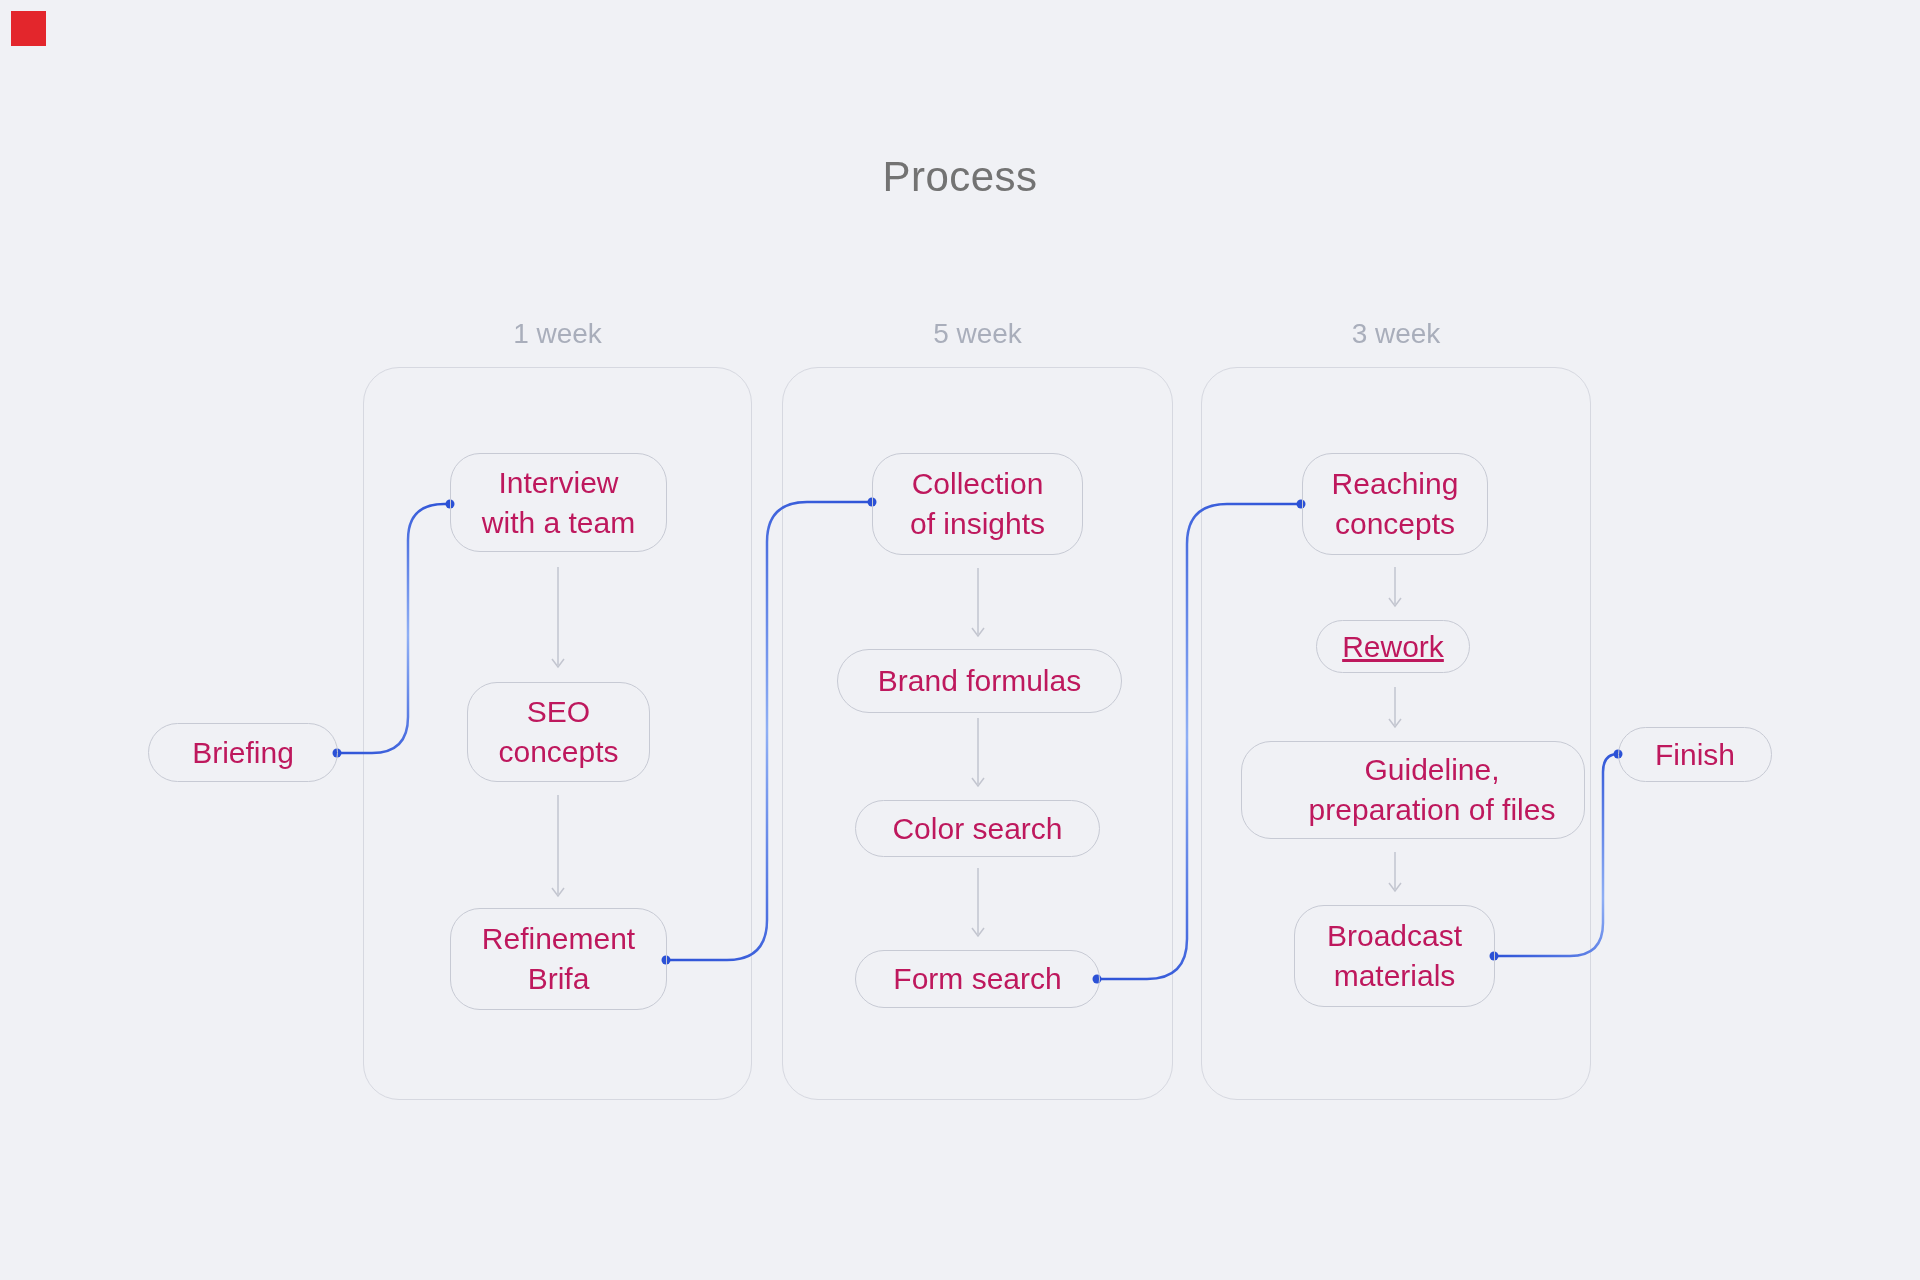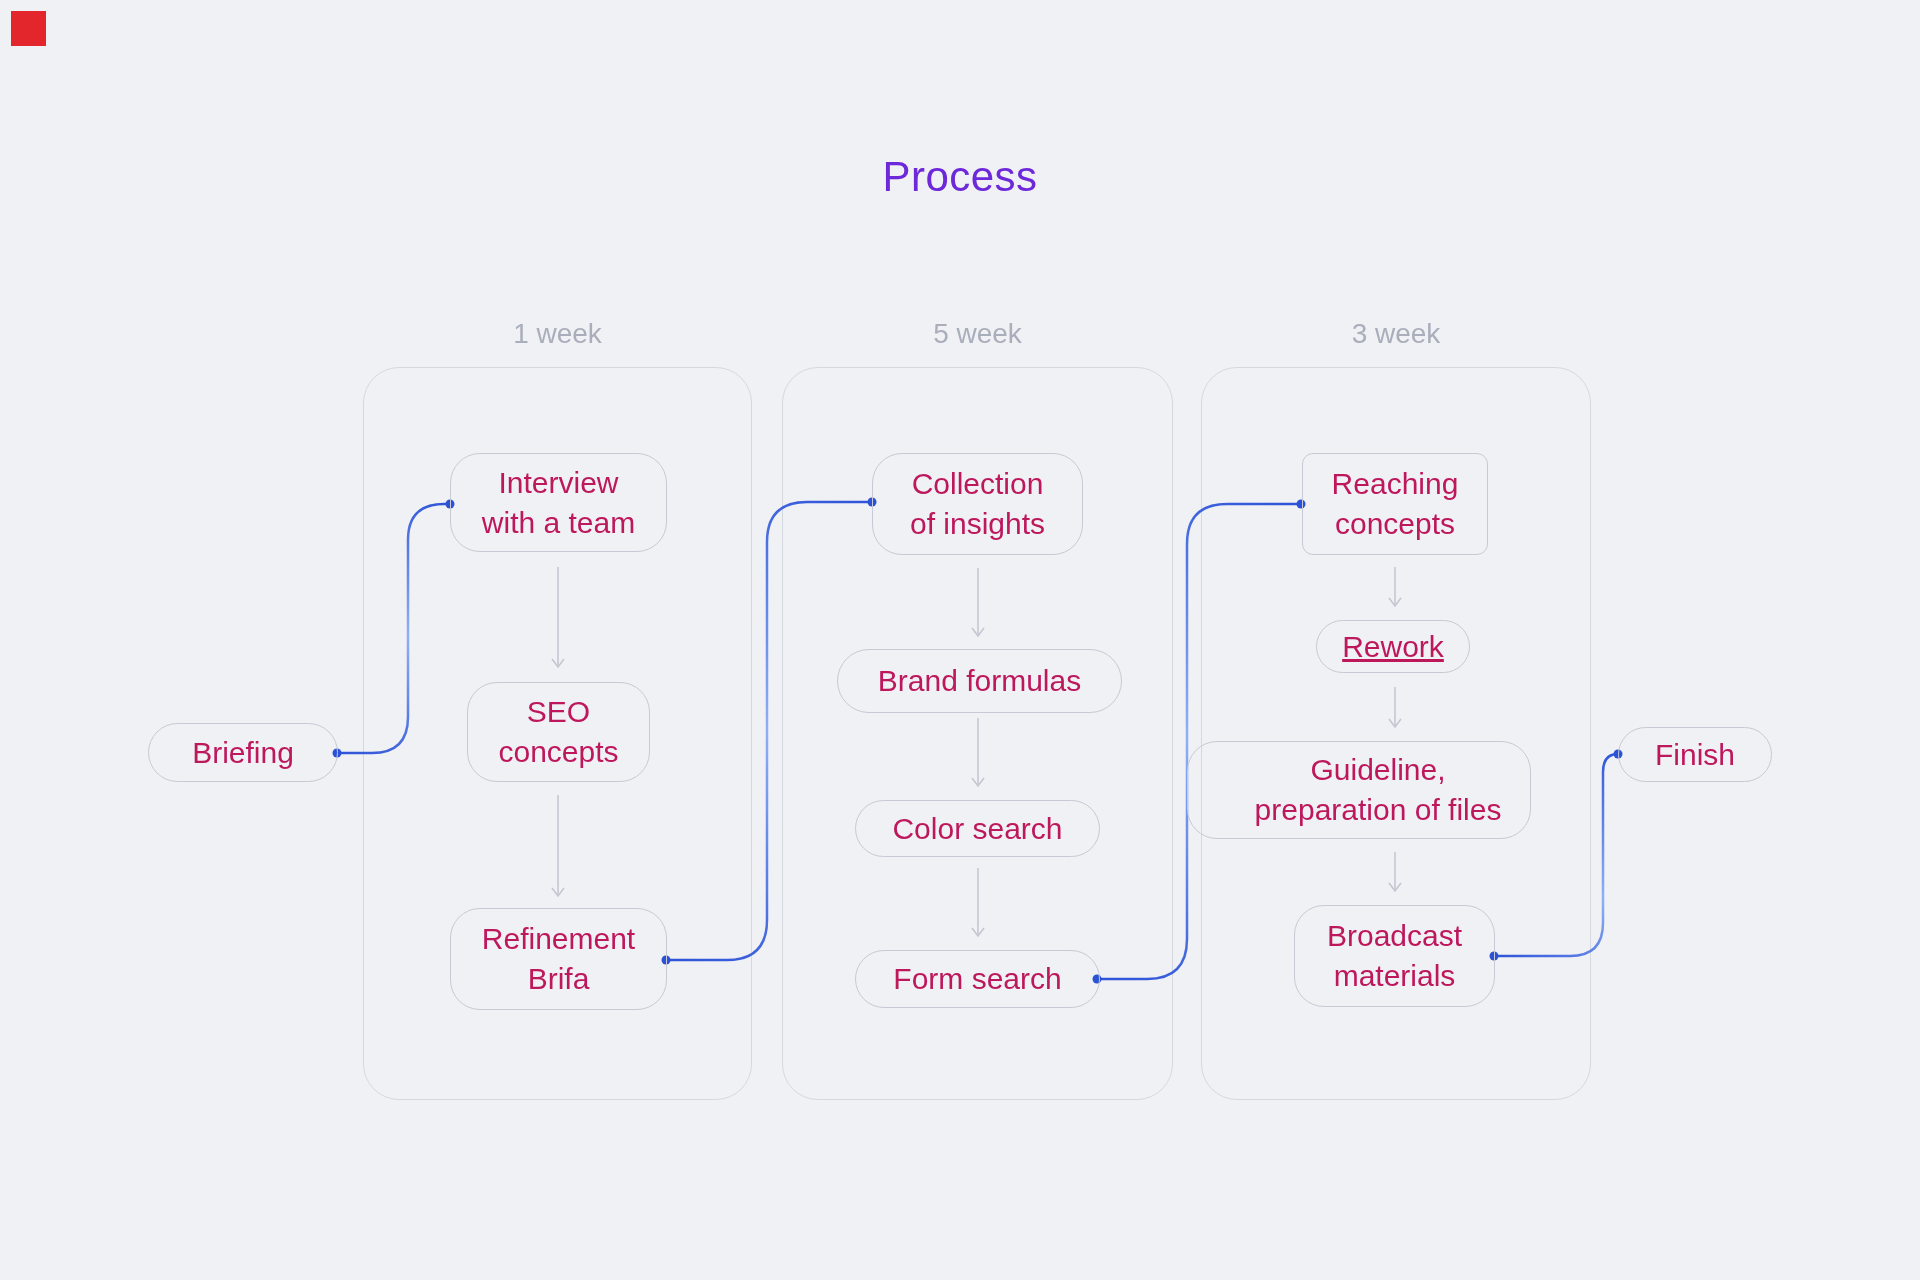--- a/index.html
+++ b/index.html
@@ -11,21 +11,21 @@
     font-family:"Liberation Sans","DejaVu Sans",sans-serif;
   }
   .brand-mark{
     position:absolute;left:11px;top:11px;width:35px;height:35px;
     background:#e3262c;
   }
   .title{
     position:absolute;left:0;top:155px;width:1920px;
     text-align:center;
     font-size:42px;line-height:44px;font-weight:500;
-    color:#6d28d9;letter-spacing:0.5px;
+    color:#737373;letter-spacing:0.5px;
   }
   .week-label{
     position:absolute;top:320px;height:27px;
     text-align:center;
     font-size:28px;line-height:27px;font-weight:400;
     color:#a9aebb;
   }
   .week-label.w1{left:363px;width:389px;}
   .week-label.w2{left:782px;width:391px;}
   .week-label.w3{left:1201px;width:390px;}
@@ -53,23 +53,23 @@
   
   .n-interview {left:450px; top:453px; width:217px; height:99px;}
   .n-seo       {left:467px; top:682px; width:183px; height:100px;}
   .n-refinement{left:450px; top:908px; width:217px; height:102px;}
   
   .n-collection{left:872px; top:453px; width:211px; height:102px;}
   .n-brand     {left:837px; top:649px; width:285px; height:64px;}
   .n-color     {left:855px; top:800px; width:245px; height:57px;}
   .n-form      {left:855px; top:950px; width:245px; height:58px;}
   
-  .n-reaching  {left:1302px;top:453px; width:186px; height:102px;border-radius:11px;}
+  .n-reaching  {left:1302px;top:453px; width:186px; height:102px;}
   .n-rework    {left:1316px;top:620px; width:154px; height:53px;text-decoration:underline;}
-  .n-guideline {left:1187px;top:741px; width:344px; height:98px;padding-left:38px;}
+  .n-guideline {left:1241px;top:741px; width:344px; height:98px;padding-left:38px;}
   .n-broadcast {left:1294px;top:905px; width:201px; height:102px;}
   
   .n-briefing  {left:148px; top:723px; width:190px; height:59px;}
   .n-finish    {left:1618px;top:727px; width:154px; height:55px;}
   .overlay{position:absolute;left:0;top:0;width:1920px;height:1280px;pointer-events:none;}
 </style>
 </head>
 <body>
 
 <div class="canvas">

